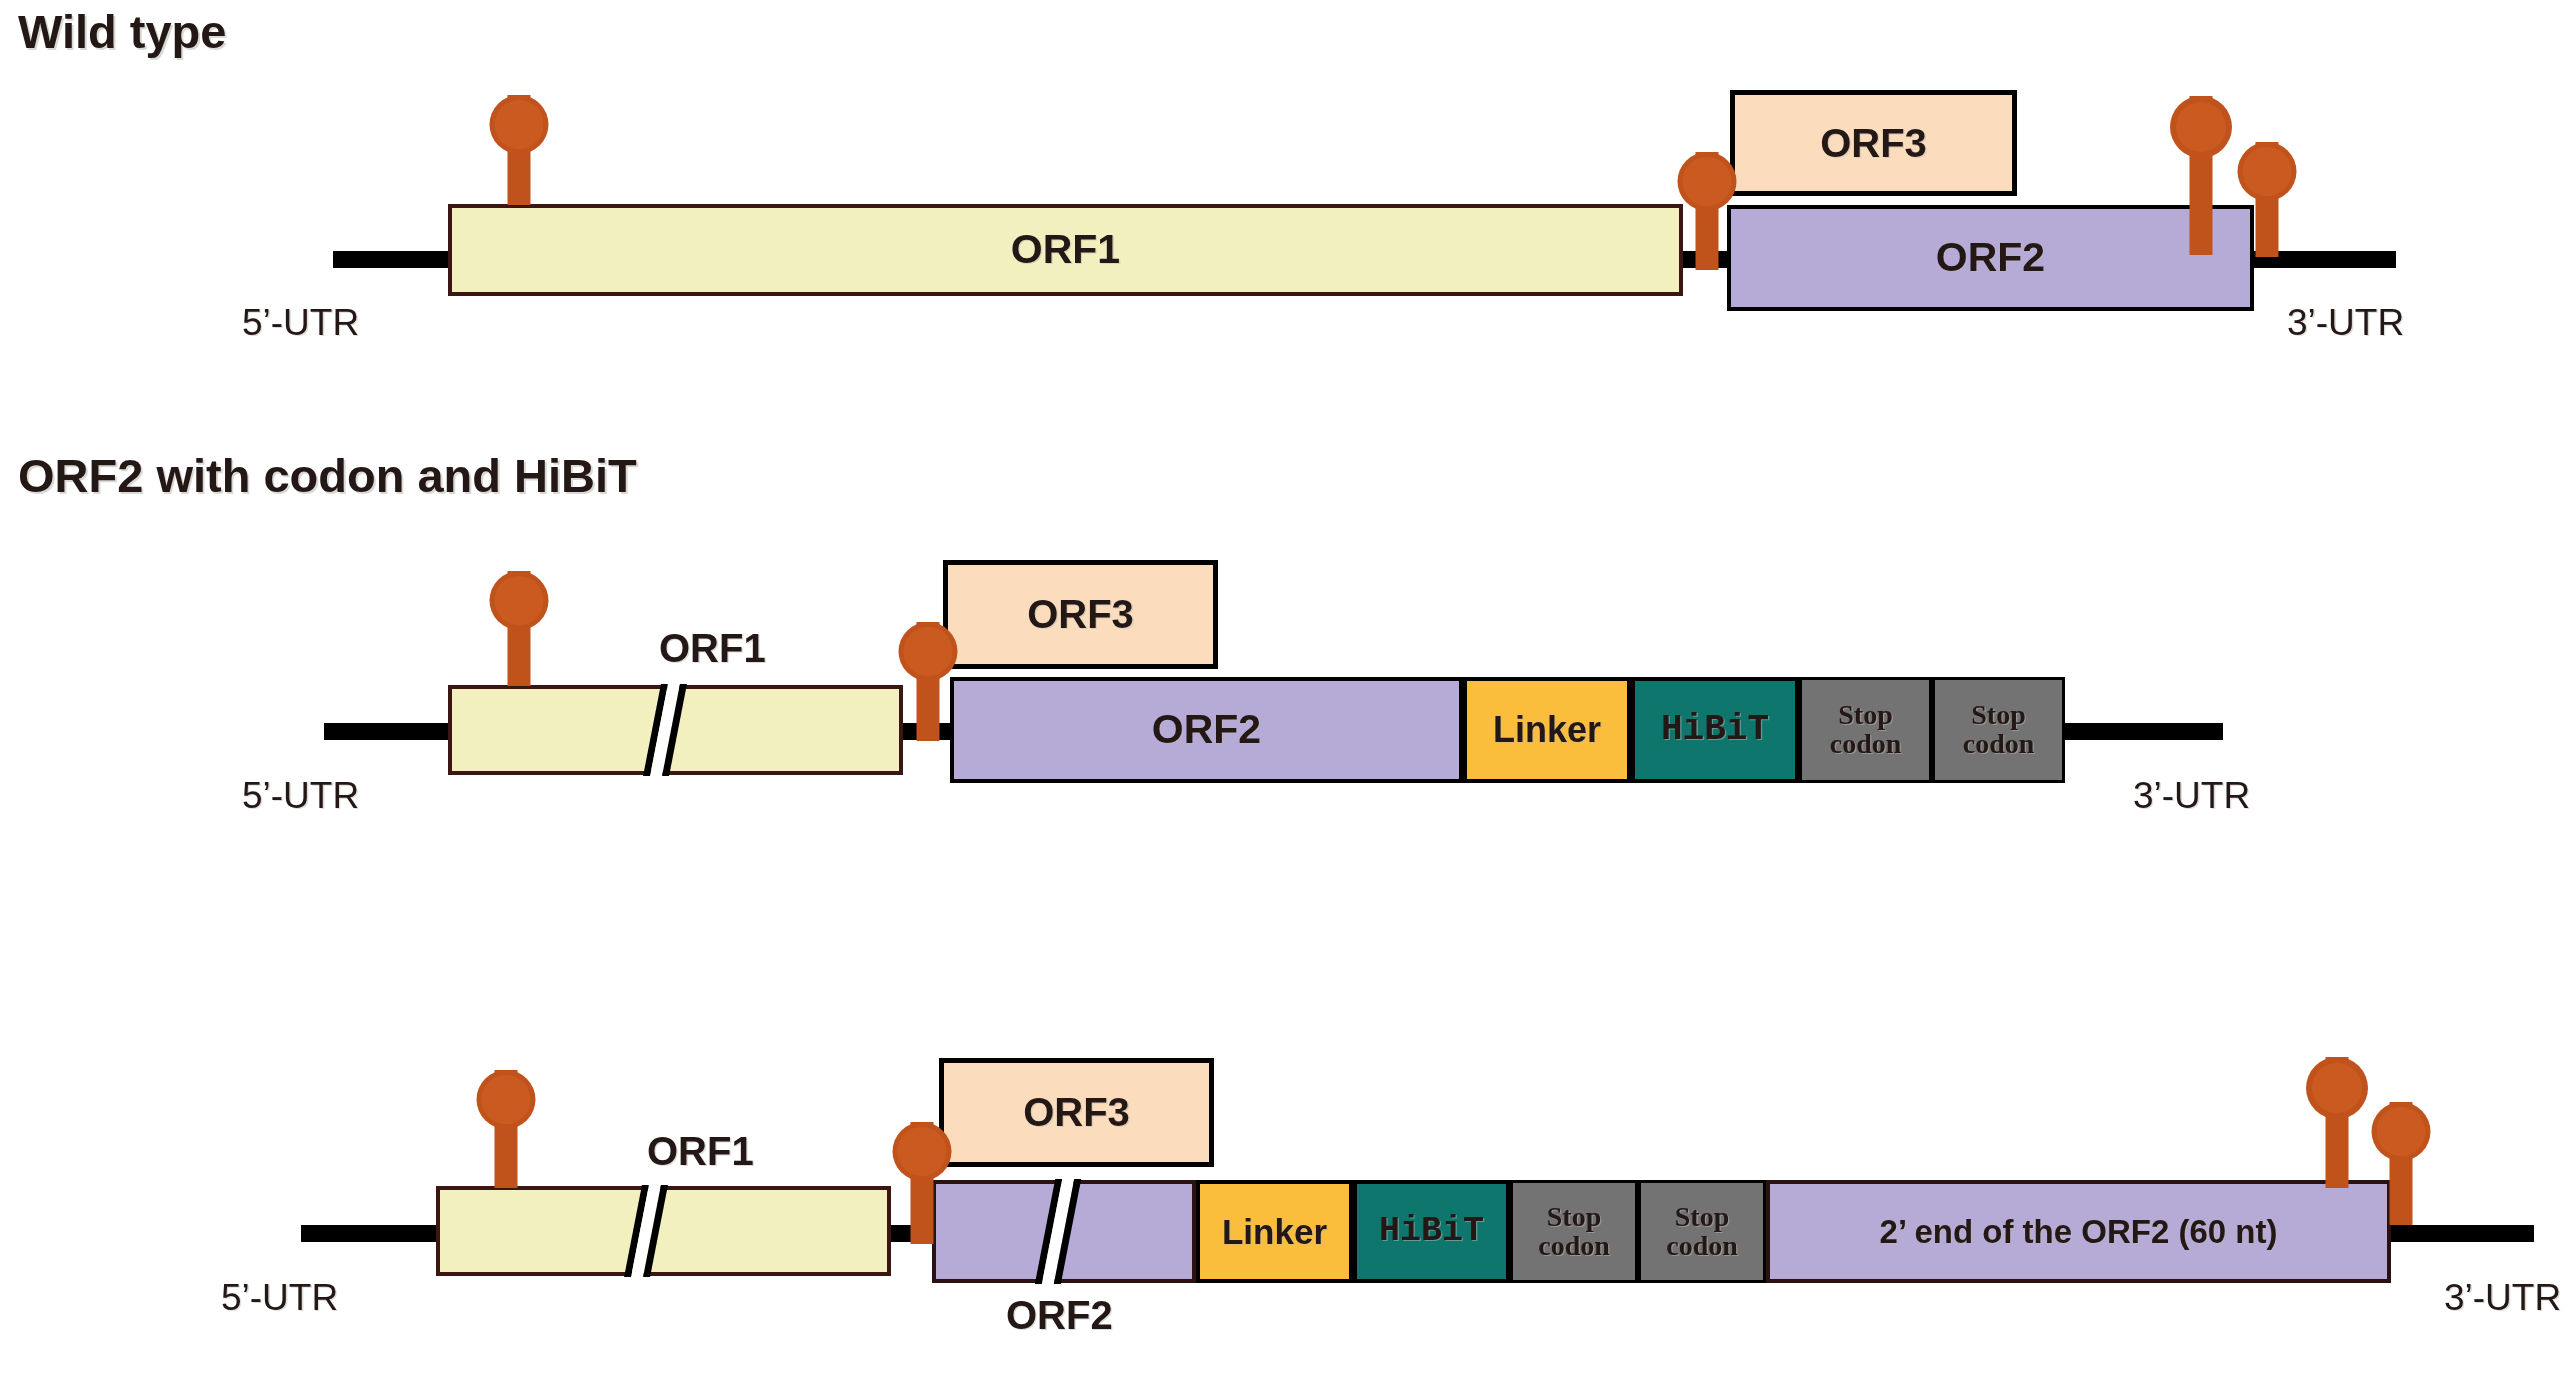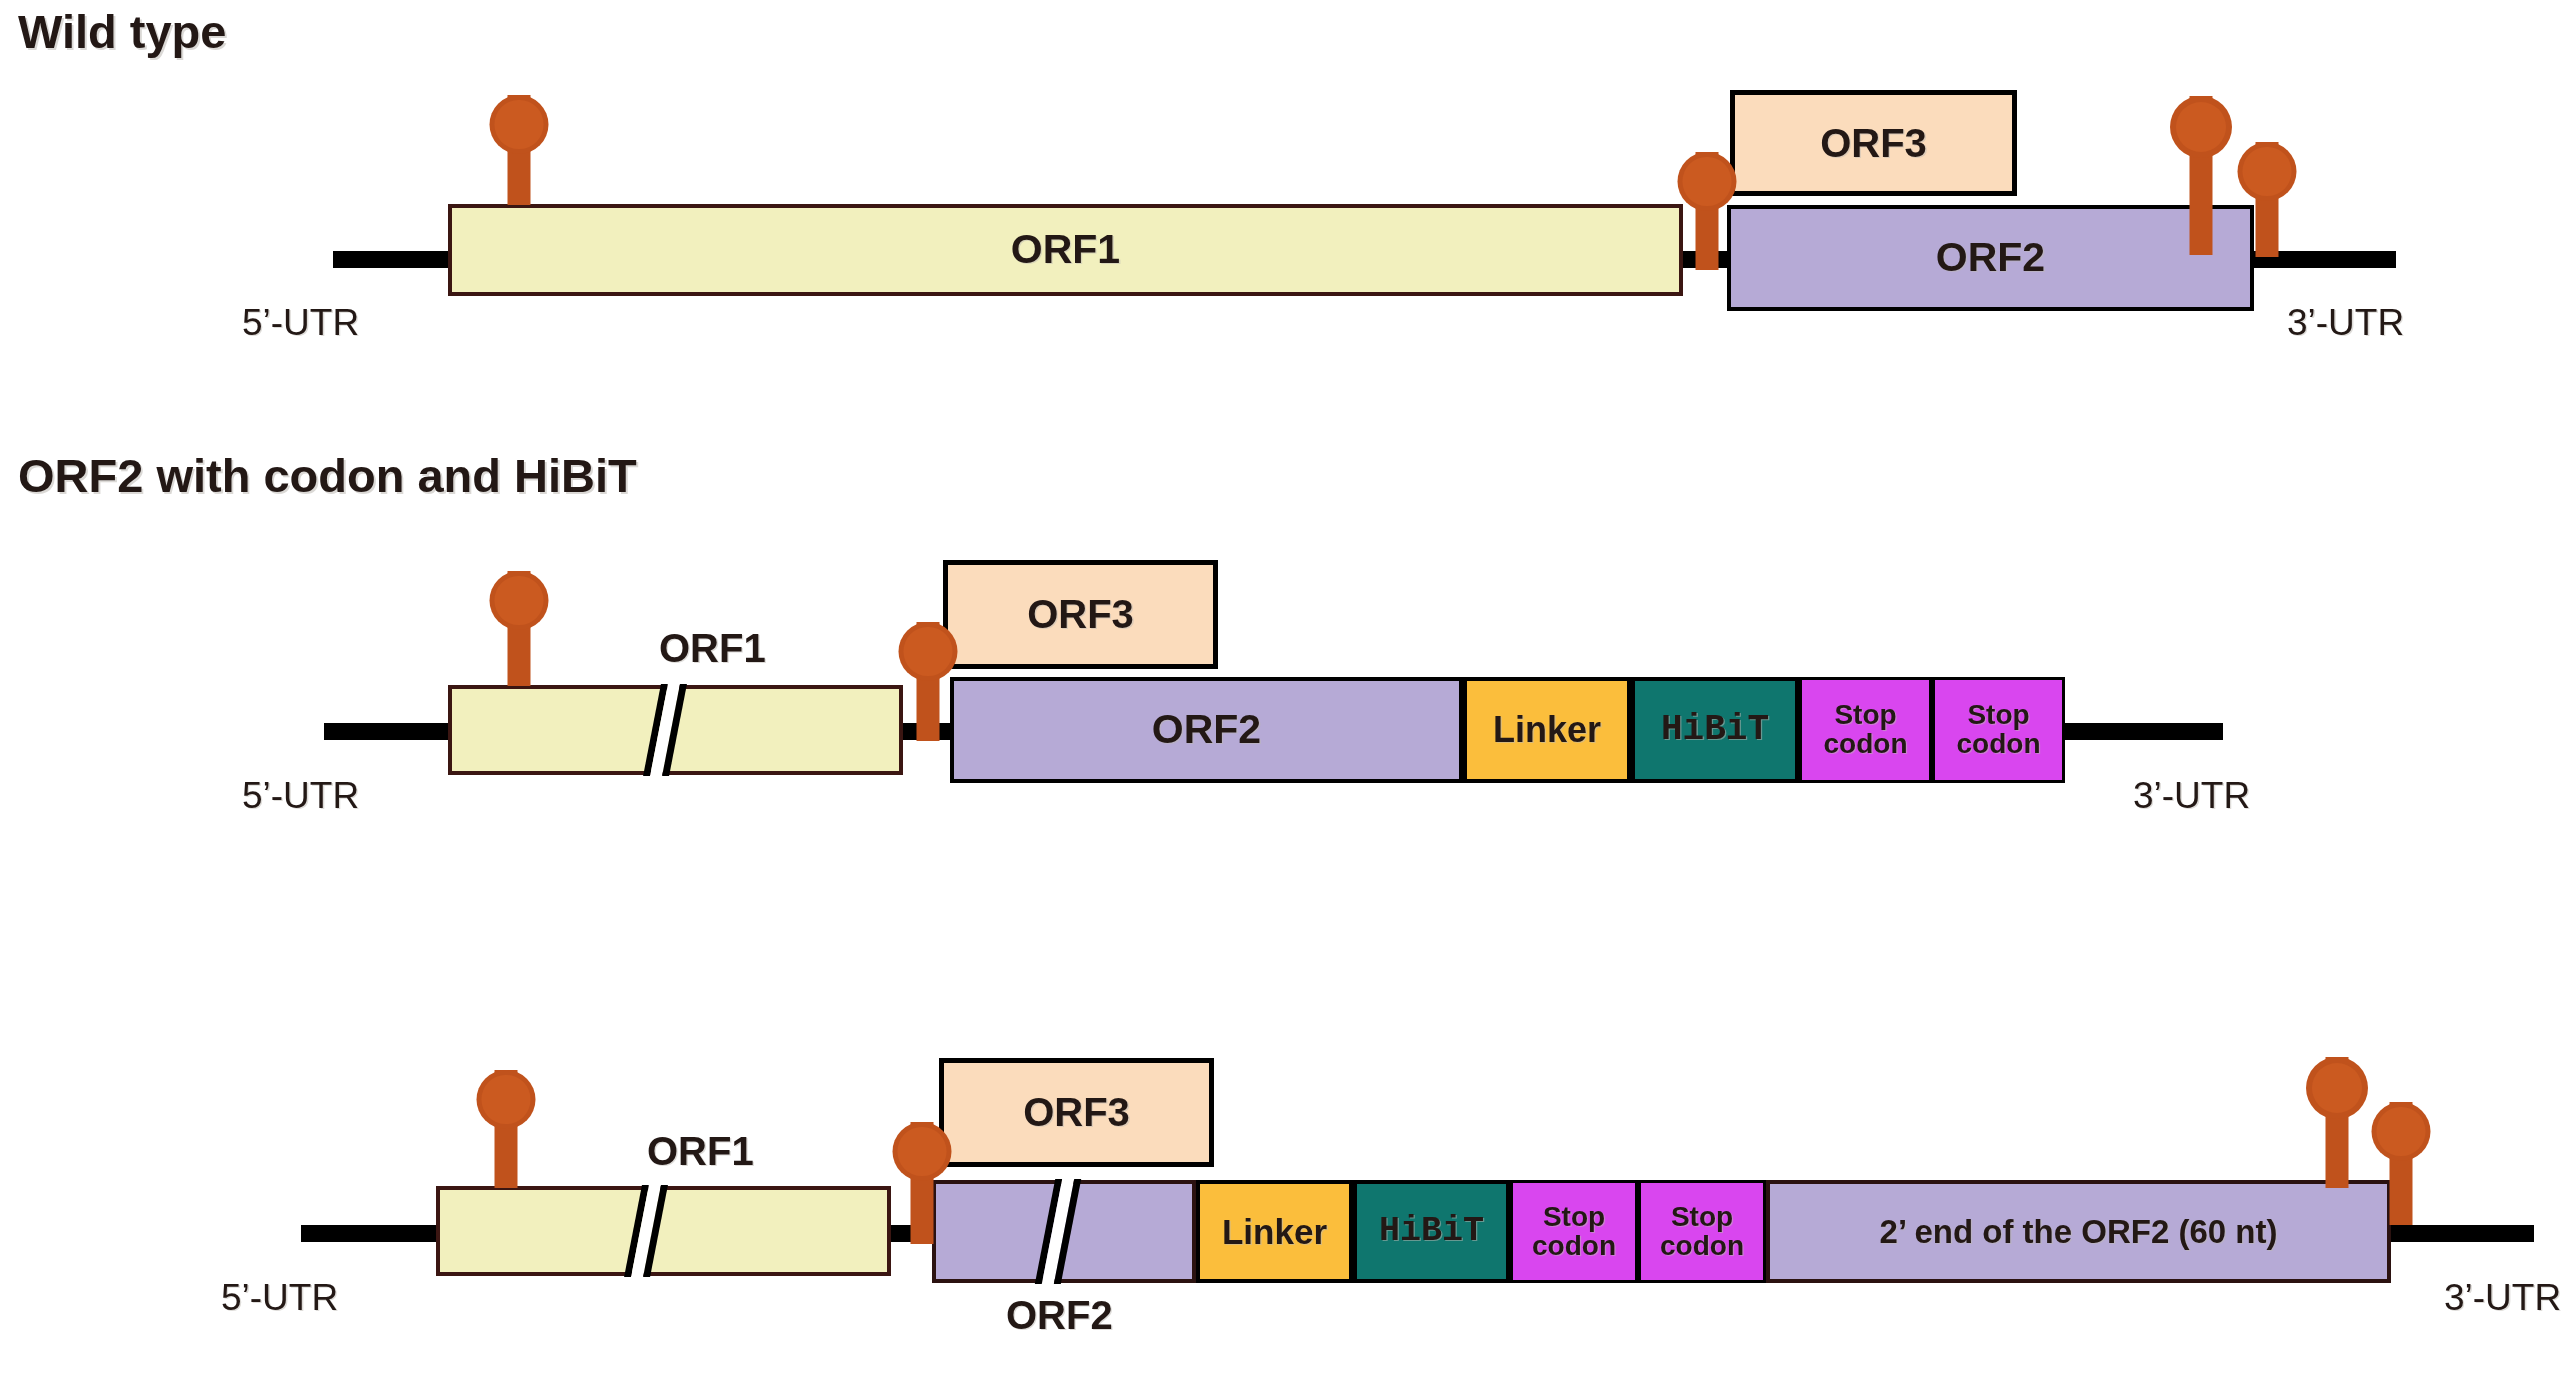--- a/index.html
+++ b/index.html
@@ -31,21 +31,21 @@
     line-height:1.02;
   }
   .gbox span{text-shadow:1.3px 1.3px 0 rgba(190,185,180,.5);}
 
   .orf1{background:#F2F0BE;border:4.5px solid #3B1612;}
   .orf2{background:#B6AAD6;border:4.5px solid #000000;}
   .orf2b{background:#B6AAD6;border:4.5px solid #2b1210;}
   .orf3{background:#FBDCBC;border:5.1px solid #000000;}
   .linker{background:#FBBE3C;border:4.5px solid #000000;}
   .hibit{background:#0f766e;border:4.5px solid #000000;font-family:Liberation Mono, monospace;}
-  .stopc{background:#d946ef;border:3.8px solid #000000;}
+  .stopc{background:#737373;border:3.8px solid #000000;font-family:Liberation Serif, serif;}
 
   
   .brk{position:absolute;top:-5.1px;bottom:-5.1px;width:29.5px;pointer-events:none;}
   .brk i{position:absolute;top:0;bottom:0;width:7px;background:#000;
          transform:skewX(-11deg);}
   .brk i.a{left:1.3px;}
   .brk i.b{left:20px;}
   .brk u{position:absolute;top:0;bottom:0;left:8.3px;width:11.5px;background:#fff;
          transform:skewX(-11deg);}
 

